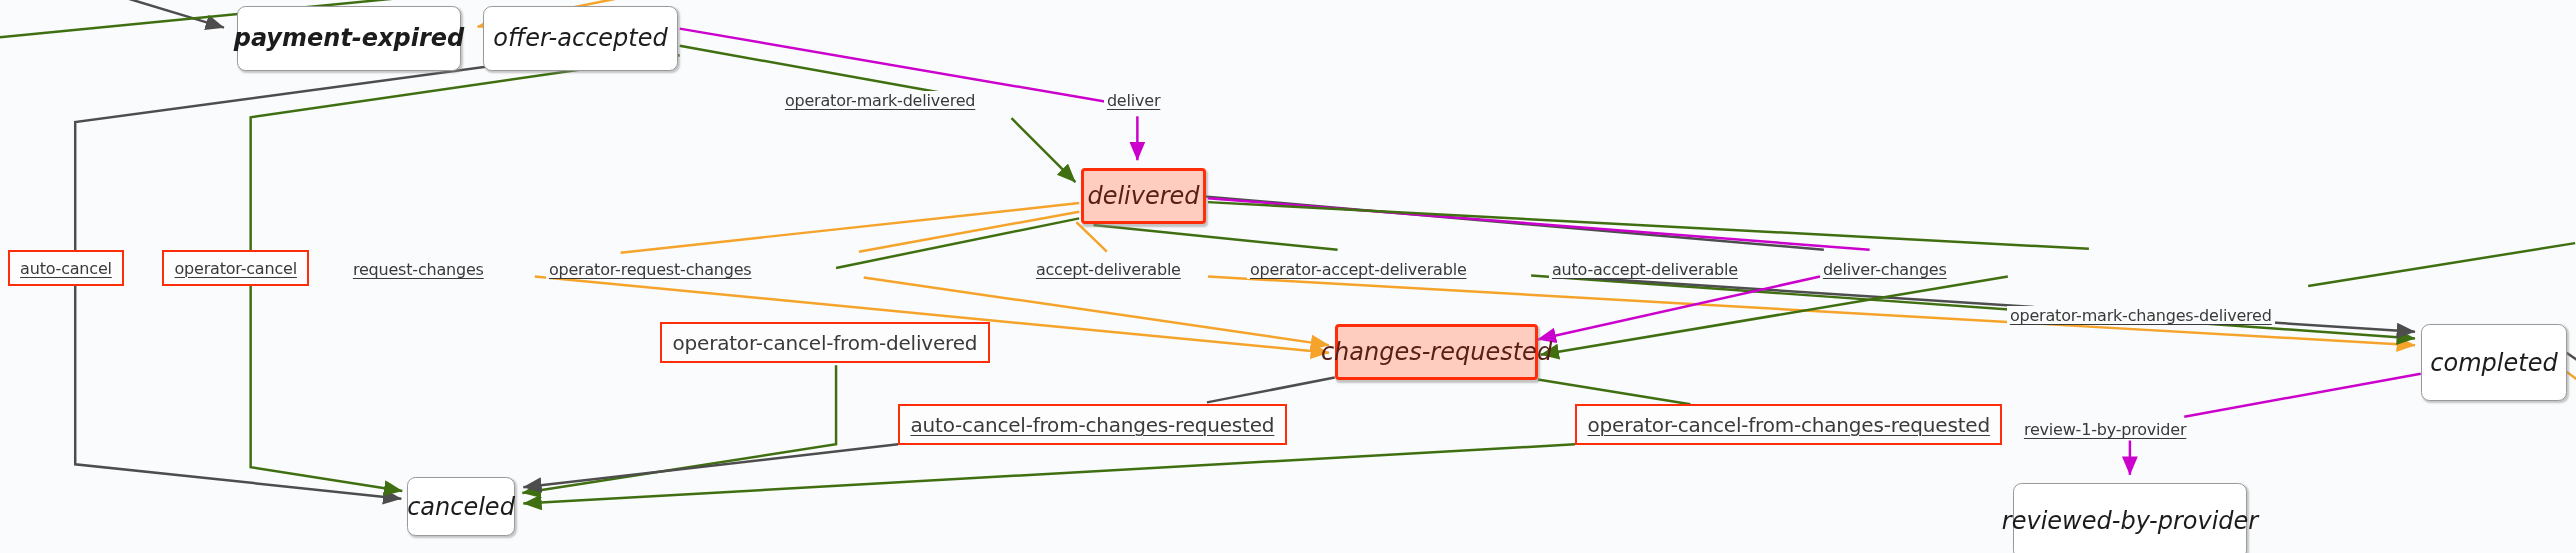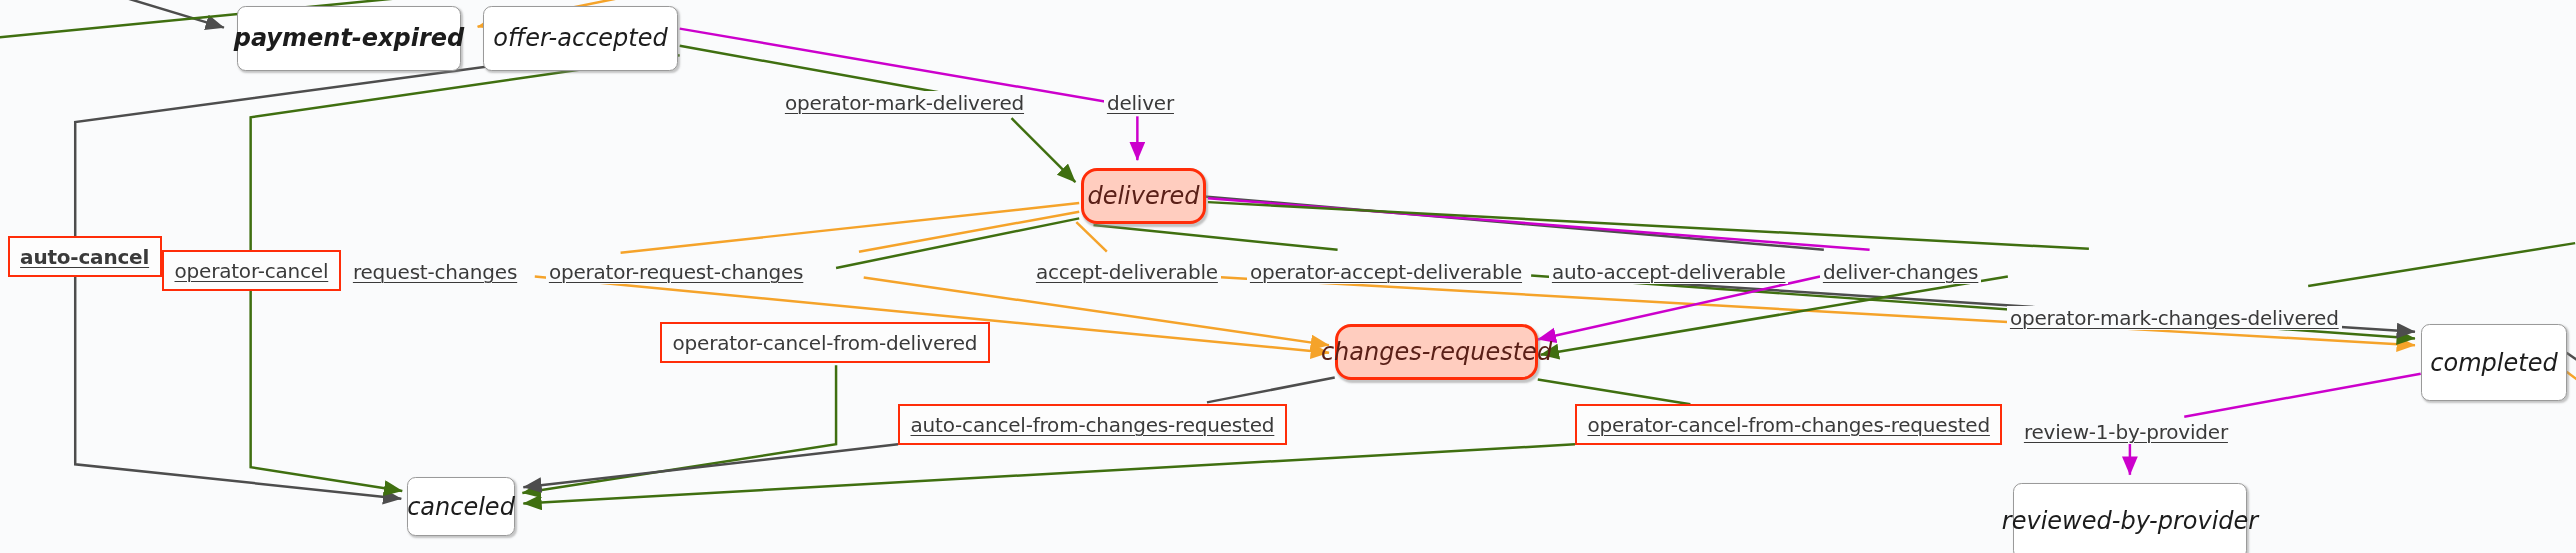--- a/index.html
+++ b/index.html
@@ -38,32 +38,32 @@
     font-style: italic;
     font-size: 24px;
     color: #1c1c1c;
     white-space: nowrap;
     font-family: "DejaVu Sans", sans-serif;
   }
   .node.highlight {
     border: 3.8px solid #ff2d09;
     background: #ffcdbf;
     color: #5a2018;
-    border-radius: 16px;
+    border-radius: 4px;
     box-shadow: 1.9px 2.9px 1.9px rgba(140,140,140,0.5);
     justify-content: center;
   }
   .node.overflow-label {
     overflow: visible;
   }
   
   .elabel {
     position: absolute;
     box-sizing: border-box;
-    font-size: 20px;
+    font-size: 16px;
     color: #3a3a3a;
     white-space: nowrap;
     text-decoration: underline;
     text-decoration-thickness: 1.4px;
     text-underline-offset: 2.9px;
     background: #fafbfc;
     padding: 0 2.9px;
     font-family: "DejaVu Sans", sans-serif;
     letter-spacing: -0.2px;
   }
@@ -176,21 +176,21 @@
   </div>
 
   <div class="node overflow-label" style="left:2013px; top:483px; width:234px; height:76px;">
     <span>reviewed-by-provider</span>
   </div>
 
   <div class="elabel" style="left:782px; top:91px;">operator-mark-delivered</div>
 
   <div class="elabel" style="left:1104px; top:91px;">deliver</div>
 
-  <div class="elabel boxed" style="left:7.6px; top:236px;font-weight:bold;">auto-cancel</div>
+  <div class="elabel boxed" style="left:7.6px; top:250px;">auto-cancel</div>
 
   <div class="elabel boxed" style="left:162px; top:250px;">operator-cancel</div>
 
   <div class="elabel" style="left:350px; top:260px;">request-changes</div>
 
   <div class="elabel" style="left:546px; top:260px;">operator-request-changes</div>
 
   <div class="elabel" style="left:1033px; top:260px;">accept-deliverable</div>
 
   <div class="elabel" style="left:1247px; top:260px;">operator-accept-deliverable</div>

